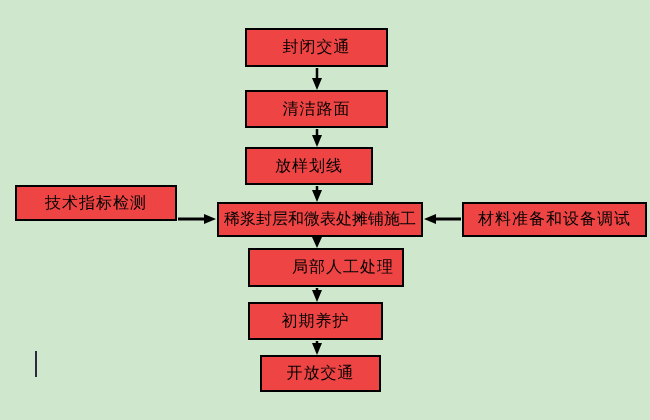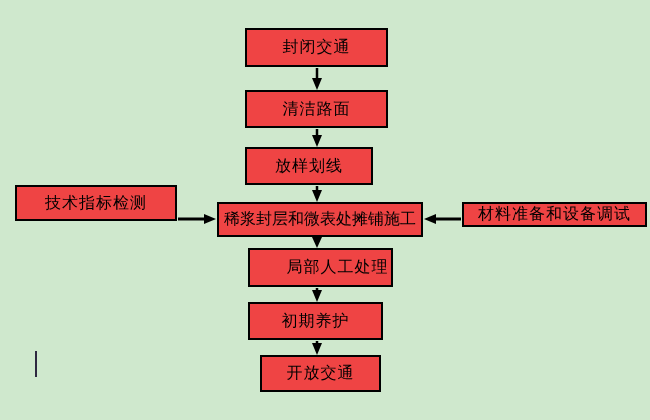--- a/index.html
+++ b/index.html
@@ -29,26 +29,26 @@
     color: #000000;
     letter-spacing: 1px;
     white-space: nowrap;
   }
   .node.wide { letter-spacing: 0; }
   
   .n-close    { left: 245px; top: 28px;  width: 143px; height: 39px; }
   .n-clean    { left: 245px; top: 90px;  width: 143px; height: 38px; }
   .n-mark     { left: 245px; top: 147px; width: 128px; height: 38px; }
   .n-main     { left: 217px; top: 202px; width: 206px; height: 35px; }
-  .n-local    { left: 248px; top: 248px; width: 145px; height: 39px; padding-left: 34px; }
+  .n-local    { left: 248px; top: 248px; width: 156px; height: 39px; padding-left: 34px; }
   .n-cure     { left: 248px; top: 302px; width: 135px; height: 38px; text-align: center; }
   .n-open     { left: 248px; top: 355px; width: 121px; height: 37px; margin-left: 12px; }
   
   .n-tech     { left: 15px;  top: 185px; width: 162px; height: 36px; }
-  .n-material { left: 462px; top: 202px; width: 185px; height: 25px; }
+  .n-material { left: 462px; top: 202px; width: 185px; height: 35px; }
   .text-cursor {
     position: absolute;
     left: 35px; top: 351px;
     width: 2px; height: 26px;
     background: #2e2840;
   }
   svg line    { stroke: #000000; }
   svg polygon { fill: #000000; }
 </style>
 </head>

